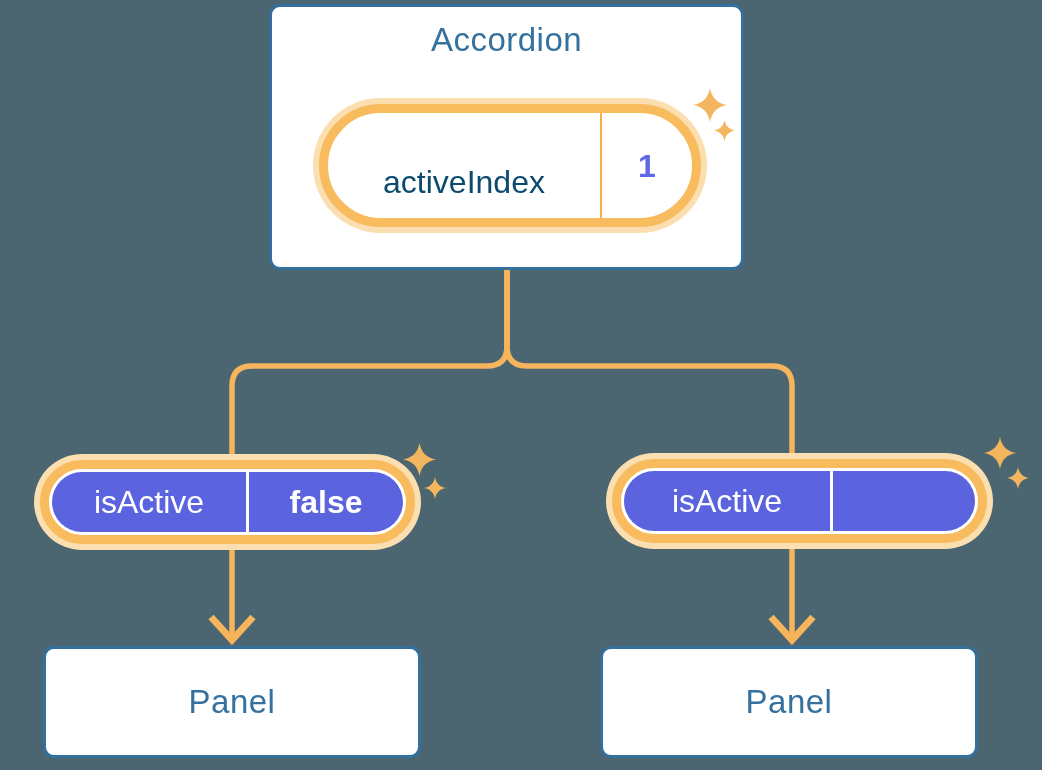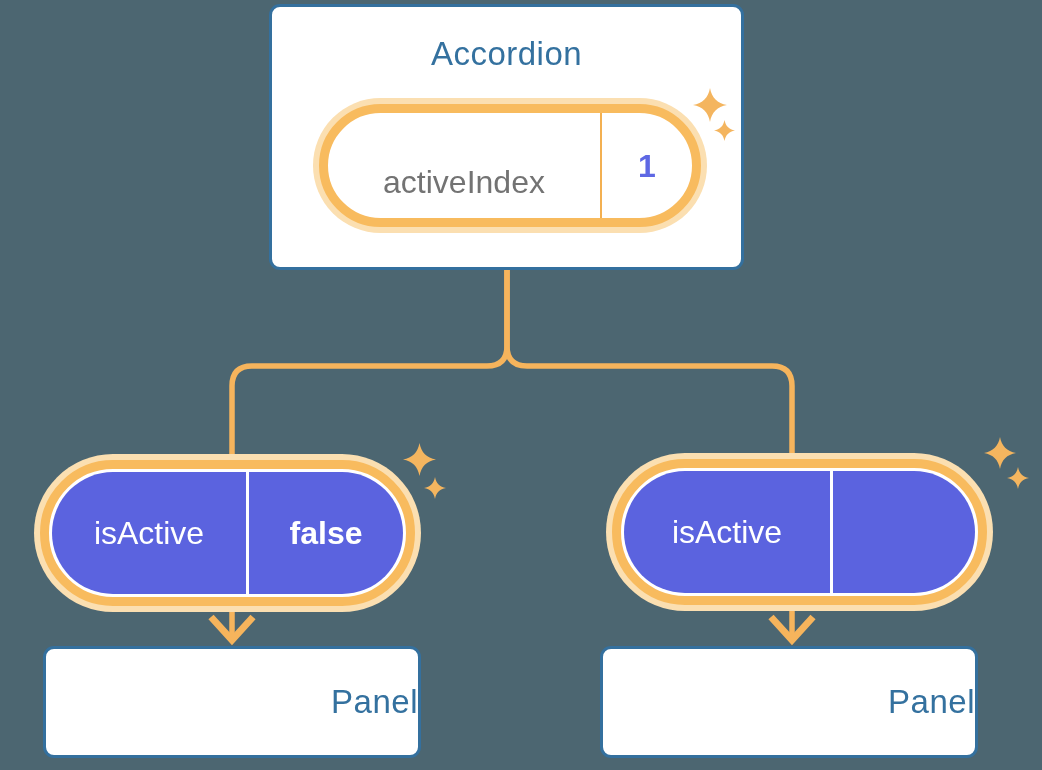--- a/index.html
+++ b/index.html
@@ -8,46 +8,46 @@
     background:#4C6671; overflow:hidden;
     font-family:"Liberation Sans", sans-serif;
   }
   .connectors { position:absolute; left:0; top:0; z-index:1; }
 
   .card {
     position:absolute; box-sizing:border-box; z-index:2;
     background:#FFFFFF; border:3px solid #34709E; border-radius:11px;
   }
   .accordion-card { left:269px; top:4px; width:475px; height:266px; }
-  .panel-card { top:646px; width:378px; height:112px; display:flex; align-items:center; justify-content:flex-end; }
+  .panel-card { top:646px; width:378px; height:112px; display:flex; align-items:center; justify-content:center; }
   .panel-left  { left:43px; }
   .panel-right { left:600px; }
 
   .card-title {
     text-align:center; color:#34719F; font-size:33px; font-weight:500;
-    margin-top:27px; line-height:40px; letter-spacing:0.5px;
+    margin-top:13px; line-height:40px; letter-spacing:0.5px;
   }
   .panel-title { margin-top:0; }
 
   .ring {
     position:absolute; z-index:3; box-sizing:border-box;
     display:flex; align-items:stretch;
     background:#FFFFFF; border:9px solid #F8BB5E; border-radius:999px;
     box-shadow:0 0 0 6px #FBDFB1;
   }
   .state-ring { left:319px; top:104px; width:382px; height:123px; }
-  .prop-ring  { width:375px; height:146px; padding:3px; }
+  .prop-ring  { width:375px; height:84px; padding:3px; }
   .prop-ring-left  { left:40px;  top:460px; }
   .prop-ring-right { left:612px; top:459px; }
 
   .cell {
     display:flex; align-items:center; justify-content:center;
     font-size:32px; line-height:1;
   }
-  .state-label { width:272px; color:#737373;margin-top:32px; }
+  .state-label { width:272px; color:#0c4a6e;margin-top:32px; }
   .state-value { flex:1; color:#5E68E4; font-weight:700; }
   .state-divider { width:2px; background:#F3B051; }
 
   .prop-pill {
     flex:1; display:flex; align-items:stretch;
     background:#5B63DF; border-radius:999px; overflow:hidden; color:#FFFFFF;
   }
   .prop-label-left  { width:194px; }
   .prop-label-right { width:206px; }
   .prop-value { flex:1; font-weight:700;text-align:right; }

